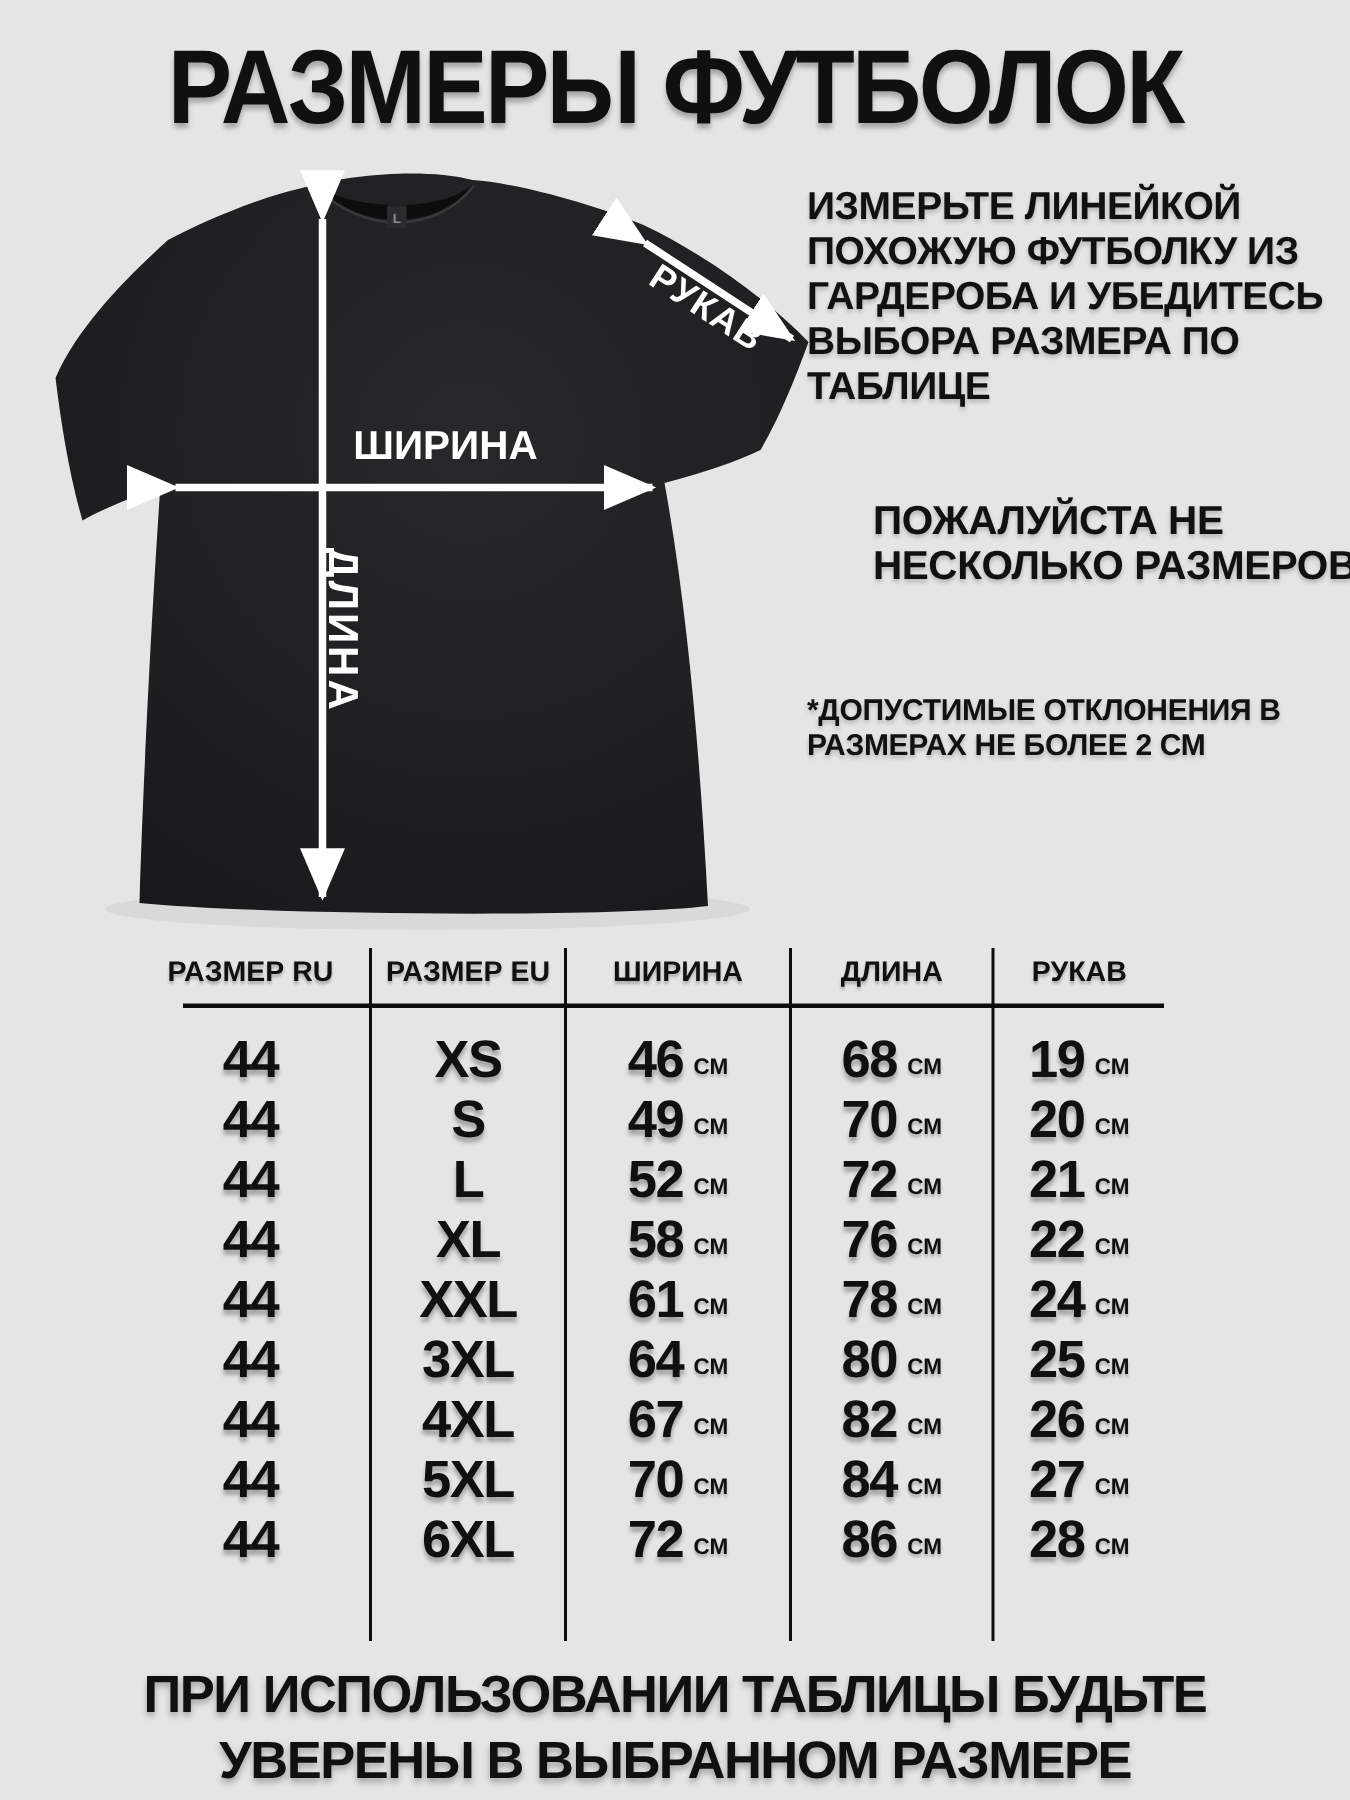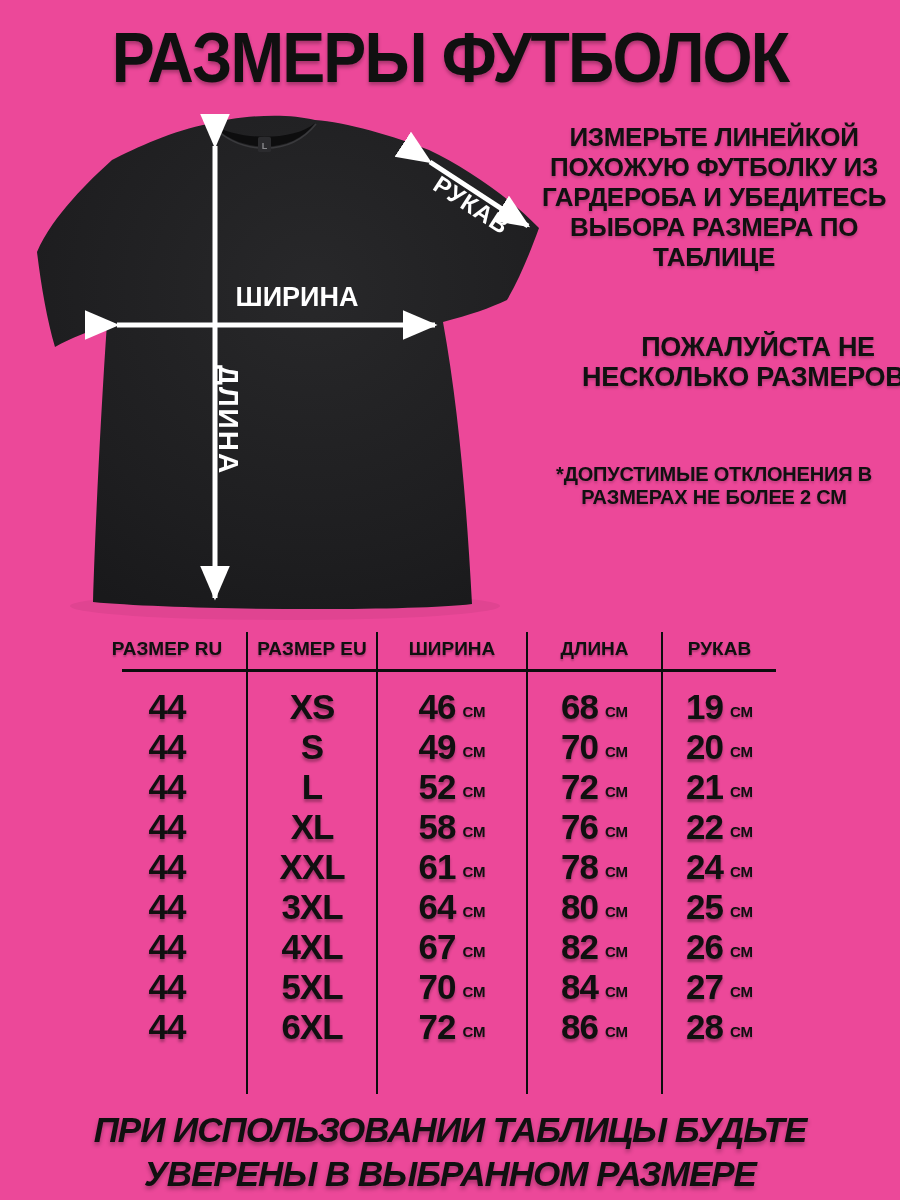--- a/index.html
+++ b/index.html
@@ -1,30 +1,30 @@
 <!DOCTYPE html>
 <html><head>
 <meta charset="utf-8">
 <style>
   html,body{margin:0;padding:0;background:#ffffff;}
-  .page{position:relative;width:900px;height:1200px;background:#ec4899;overflow:hidden;
+  .page{position:relative;width:900px;height:1200px;background:#e5e5e5;overflow:hidden;
         font-family:"Liberation Sans", sans-serif;color:#101010;}
 
   
   .title{position:absolute;top:18px;left:0;width:900px;text-align:center;
          font-size:70px;font-weight:bold;letter-spacing:-2px;white-space:nowrap;
          transform:scaleX(0.92);transform-origin:center;
          text-shadow:0 3px 4px rgba(0,0,0,0.28);}
 
   
   .diagram{position:absolute;left:15px;top:110px;width:530px;height:515px;}
 
   
   .instr{position:absolute;left:538px;width:352px;font-weight:bold;color:#111;}
-  .instr .ln{white-space:nowrap;text-shadow:0 2px 3px rgba(0,0,0,0.22);text-align:center;}
+  .instr .ln{white-space:nowrap;text-shadow:0 2px 3px rgba(0,0,0,0.22);}
   .measure{top:122px;font-size:26px;line-height:30px;letter-spacing:-0.3px;}
   .warning{top:332px;font-size:27px;line-height:30px;letter-spacing:-0.3px;}
   .note{top:463px;font-size:20px;line-height:23px;letter-spacing:-0.2px;}
 
   
   .tbl{position:absolute;left:0;top:0;width:788px;height:1200px;}
   .hline{position:absolute;left:122px;top:669px;width:654px;height:3px;background:#0d0d0d;}
   .vline{position:absolute;top:632px;height:462px;width:2px;background:#0d0d0d;}
   .v1{left:246px;} .v2{left:376px;} .v3{left:526px;} .v4{left:661px;}
 
@@ -37,21 +37,21 @@
   .tbody{position:absolute;top:687px;left:0;width:900px;}
   .trow{position:relative;height:40px;}
   .cell{position:absolute;top:0;height:40px;display:flex;align-items:center;justify-content:center;
         font-weight:bold;text-shadow:0 3px 3px rgba(0,0,0,0.3);}
   .num{font-size:35px;letter-spacing:-1px;}
   .unit{font-size:15px;letter-spacing:0;margin-left:7px;margin-top:8px;text-shadow:0 2px 2px rgba(0,0,0,0.25);}
 
   
   .footer{position:absolute;top:1108px;left:0;width:900px;text-align:center;
           font-size:35px;line-height:44px;font-weight:bold;letter-spacing:-1px;
-          text-shadow:0 3px 4px rgba(0,0,0,0.3);font-style:italic;}
+          text-shadow:0 3px 4px rgba(0,0,0,0.3);}
 
   svg text{font-family:"Liberation Sans", sans-serif;}
 </style>
 </head>
 <body>
 
 <div class="page">
 
   <div class="title">РАЗМЕРЫ ФУТБОЛОК</div>
 

